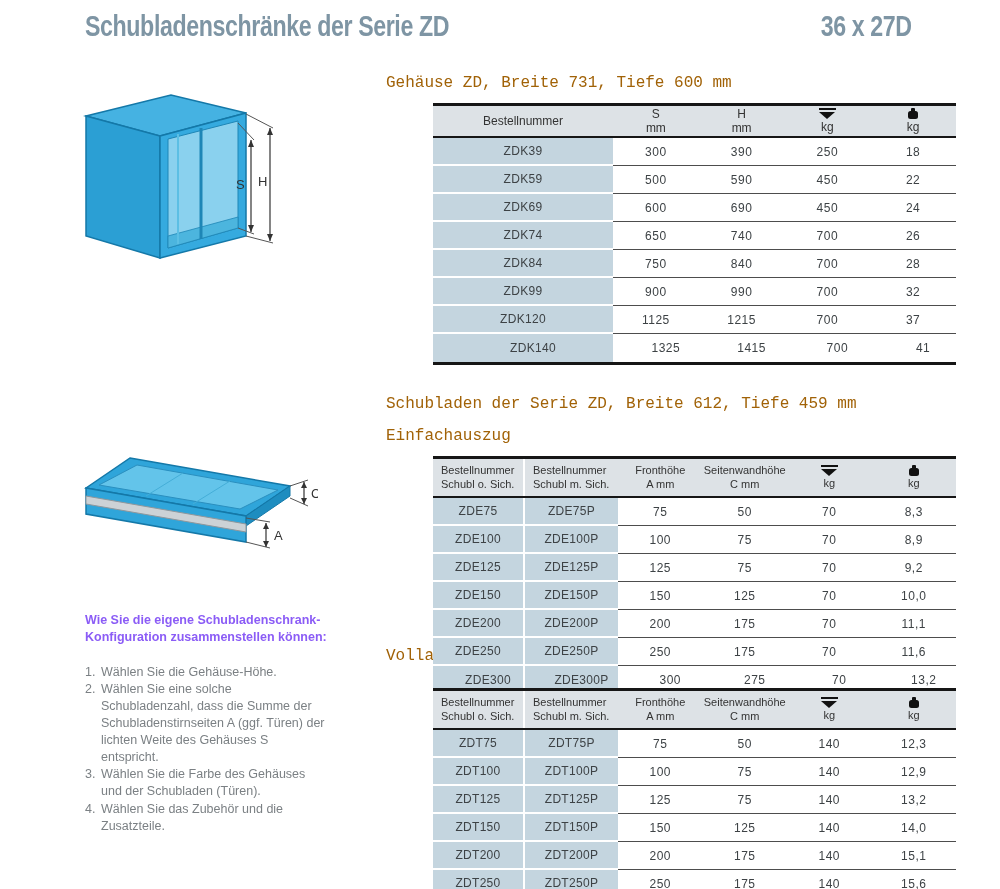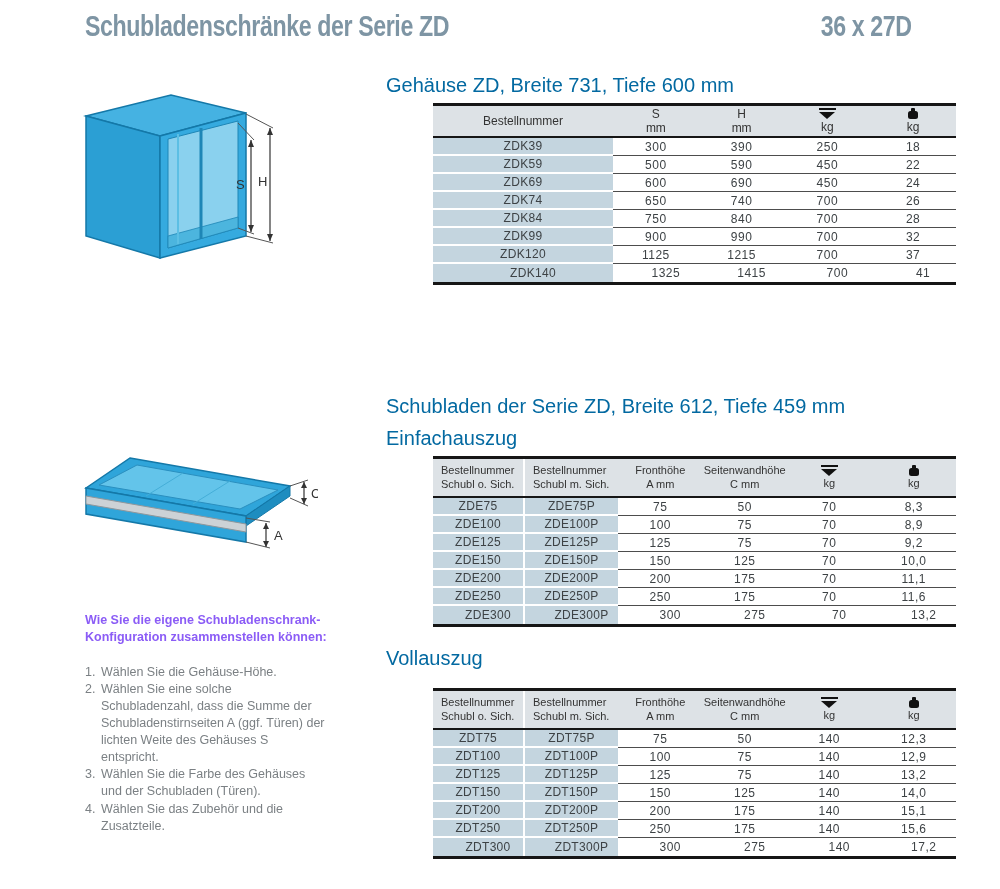--- a/index.html
+++ b/index.html
@@ -16,21 +16,21 @@
     color:var(--title-color,#7e95a4);
     transform:scaleX(0.8); transform-origin:left top; white-space:nowrap;
   }
   .page-ref {
     position:absolute; right:88px; top:10px;
     font-size:29px; font-weight:bold; letter-spacing:-0.5px;
     color:var(--title-color,#7e95a4);
     transform:scaleX(0.8); transform-origin:right top; white-space:nowrap;
   }
   
-  .sec-title { position:absolute; left:386px; font-size:20px; color:#0369a1; white-space:nowrap; }
+  .sec-title { position:absolute; left:386px; font-size:16px; color:#a16207; white-space:nowrap;font-family:Liberation Mono, monospace; }
   #sec0-title { top:74px; }
   #sec1-title { top:395px; }
   #sec1-sub   { top:427px;text-align:center; }
   #sec2-sub   { top:647px;text-align:center; }
   
   .tbl {
     position:absolute; left:385px; width:523px;
     border-top:3px solid #161616; border-bottom:3px solid #161616;margin-left:48px;
   }
   #table-0 { top:103px; }
@@ -45,21 +45,21 @@
   .hcell {
     flex:1; display:flex; flex-direction:column; justify-content:center; align-items:center;
     font-size:11px; color:#333; line-height:1.2; overflow:hidden;
   }
   .tbl-0 .hcell { font-size:12px; }
   .hcell.hleft { align-items:flex-start; padding-left:8px; }
   .hcell.hgap { border-right:2px solid #fff; }
   .tbl-0 .col-0 { flex:0 0 180px; }
   .tbl-1 .col-0, .tbl-2 .col-0 { flex:0 0 92px; }
   .tbl-1 .col-1, .tbl-2 .col-1 { flex:0 0 93px; }
-  .trow { display:flex; height:18px; }
+  .trow { display:flex; height:28px; }
   .cell {
     flex:1; display:flex; align-items:center; justify-content:center;
     font-size:12px; color:#3d4245; border-bottom:1px solid #4d4d4d;
     letter-spacing:0.5px;
   }
   .trow:last-child .cell { border-bottom:none;padding-left:20px; }
   .cell.blue { background:var(--cell-blue,#c4d5df); border-bottom:2px solid #fff; letter-spacing:0.3px; }
   .trow:last-child .cell.blue { border-bottom:none; }
   .cell.blue.bgap, .hcell.hgap { border-right:2px solid #fff; }
   

